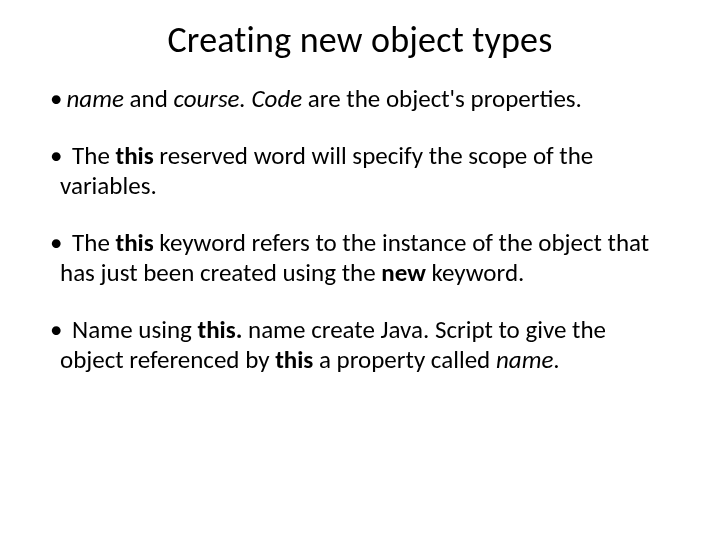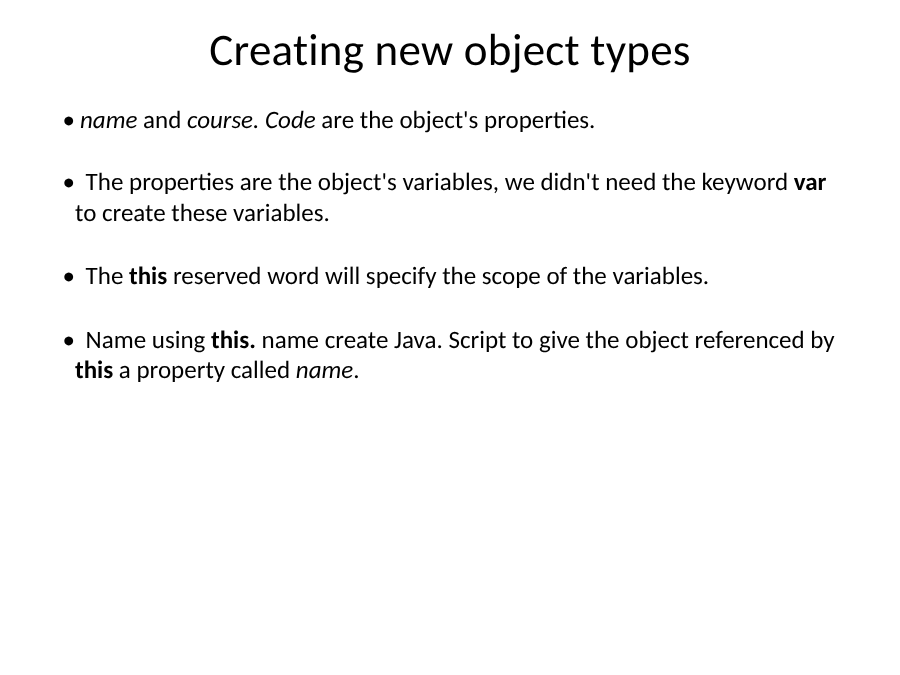--- a/index.html
+++ b/index.html
@@ -18,21 +18,21 @@
     padding: 18px 50px 30px 50px;
   }
   .title {
     font-size: 36px;
     font-weight: 400;
     text-align: center;
     margin: 0 0 22px 0;
     letter-spacing: 0.2px;
   }
   .bullets {
-    font-size: 20px;
+    font-size: 25px;
     line-height: 1.22;
   }
   .bullet {
     margin-bottom: 26px;
     text-indent: -10px;
     padding-left: 10px;
   }
   .bullet:last-child {
     margin-bottom: 0;
   }
@@ -47,28 +47,28 @@
 
 <div class="slide">
   <h1 class="title">Creating new object types</h1>
 
   <div class="bullets">
 
     <div class="bullet">
       <span class="dot">•</span><span class="ital">name</span><span> and </span><span class="ital">course. Code </span><span>are the object's properties.</span>
     </div>
 
-    <div class="bullet">
-      <span class="dot">•</span><span> The properties are the object's variables, we didn't need the keyword </span><span class="bold">var</span><span> to create these variables.</span>
-    </div>
 
     <div class="bullet">
       <span class="dot">•</span><span> The </span><span class="bold">this</span><span> reserved word will specify the scope of the variables.</span>
     </div>
 
+    <div class="bullet">
+      <span class="dot">•</span><span> The </span><span class="bold">this</span><span> keyword refers to the instance of the object that has just been created using the </span><span class="bold">new</span><span> keyword.</span>
+    </div>
 
     <div class="bullet">
       <span class="dot">•</span><span> Name using </span><span class="bold">this.</span><span> name create Java. Script to give the object referenced by </span><span class="bold">this</span><span> a property called </span><span class="ital">name</span><span>.</span>
     </div>
 
 
   </div>
 </div>
 
 </body></html>

